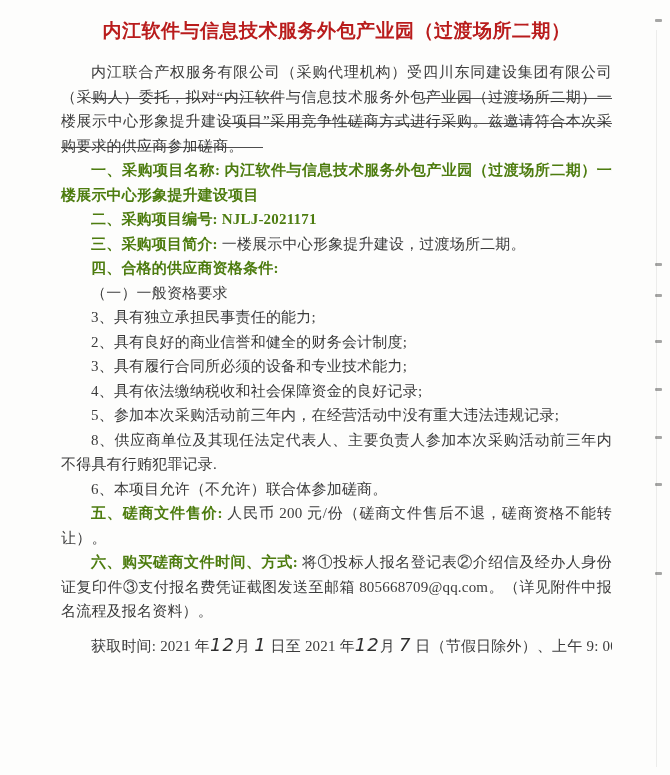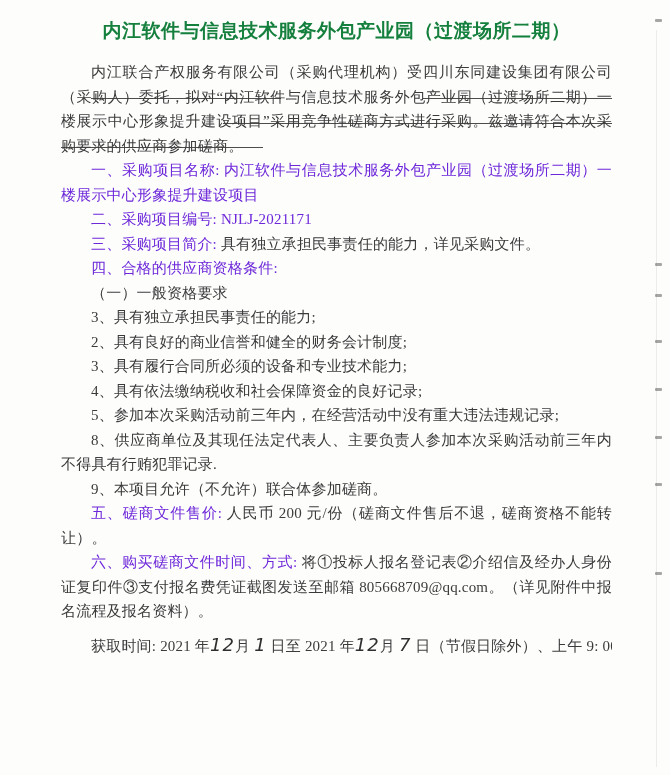--- a/index.html
+++ b/index.html
@@ -14,34 +14,34 @@
     box-sizing:border-box;
   }
   .content{
     position:absolute;
     left:61px;right:58px;top:12px;
   }
   .title{
     text-align:center;
     font-size:19px;
     font-weight:bold;
-    color:#15803d;
+    color:#b91c1c;
     line-height:34px;
     margin:2px 0 12px 0;
     letter-spacing:0.5px;
   }
   .para{
     margin:0;
     font-size:15px;
     line-height:24.5px;
     text-align:justify;
     text-indent:2em;
     letter-spacing:0.2px;
   }
-  .b{font-weight:normal;color:#6d28d9;}
+  .b{font-weight:bold;color:#4d7c0f;}
   .u{border-bottom:1px solid #4d4d4d;padding-bottom:18px;}
   .hand{
     font-family:"DejaVu Sans",sans-serif;
     font-style:italic;
     font-size:18px;
     color:#2f2f2f;
     letter-spacing:1px;
   }
   .acquire{
     margin-top:9px;
@@ -72,35 +72,35 @@
     <h1 class="title">
       <div>内江软件与信息技术服务外包产业园（过渡场所二期）</div>
     </h1>
 
     <p class="para"><span class="u">内江联合产权服务有限公司</span><span>（采购代理机构）受</span><span class="u">四川东同建设集团有限公司</span><span>（采购人）委托，拟对“</span><span class="u">内江软件与信息技术服务外包产业园（过渡场所二期）一楼展示中心形象提升建设项目</span><span>”采用竞争性磋商方式进行采购。兹邀请符合本次采购要求的供应商参加磋商。</span></p>
 
     <p class="para"><span class="b">一、采购项目名称: </span><span class="b">内江软件与信息技术服务外包产业园（过渡场所二期）一楼展示中心形象提升建设项目</span></p>
 
     <p class="para"><span class="b">二、采购项目编号: </span><span class="b">NJLJ-2021171</span></p>
 
-    <p class="para"><span class="b">三、采购项目简介: </span><span>具有独立承担民事责任的能力，详见采购文件。</span></p>
+    <p class="para"><span class="b">三、采购项目简介: </span><span>一楼展示中心形象提升建设，过渡场所二期。</span></p>
 
     <p class="para b">四、合格的供应商资格条件:</p>
 
     <p class="para">（一）一般资格要求</p>
 
     <p class="para">3、具有独立承担民事责任的能力;</p>
     <p class="para">2、具有良好的商业信誉和健全的财务会计制度;</p>
     <p class="para">3、具有履行合同所必须的设备和专业技术能力;</p>
     <p class="para">4、具有依法缴纳税收和社会保障资金的良好记录;</p>
     <p class="para">5、参加本次采购活动前三年内，在经营活动中没有重大违法违规记录;</p>
     <p class="para">8、供应商单位及其现任法定代表人、主要负责人参加本次采购活动前三年内不得具有行贿犯罪记录.</p>
 
 
-    <p class="para">9、本项目允许（不允许）联合体参加磋商。</p>
+    <p class="para">6、本项目允许（不允许）联合体参加磋商。</p>
 
     <p class="para"><span class="b">五、磋商文件售价: </span><span>人民币 200 元/份（磋商文件售后不退，磋商资格不能转让）。</span></p>
 
     <p class="para"><span class="b">六、购买磋商文件时间、方式: </span><span>将①投标人报名登记表②介绍信及经办人身份证复印件③支付报名费凭证截图发送至邮箱 805668709@qq.com。（详见附件中报名流程及报名资料）。</span></p>
 
     <p class="para acquire"><span>获取时间: </span><span class="u"><span>2021 年</span><span class="hand">12</span><span>月 </span><span class="hand">1</span><span> 日至 2021 年</span><span class="hand">12</span><span>月 </span><span class="hand">7</span><span> 日</span></span><span>（节假日除外）、上午 9: 00-12:</span></p>
 
   </div>
 
   <div class="edge-line"></div>

